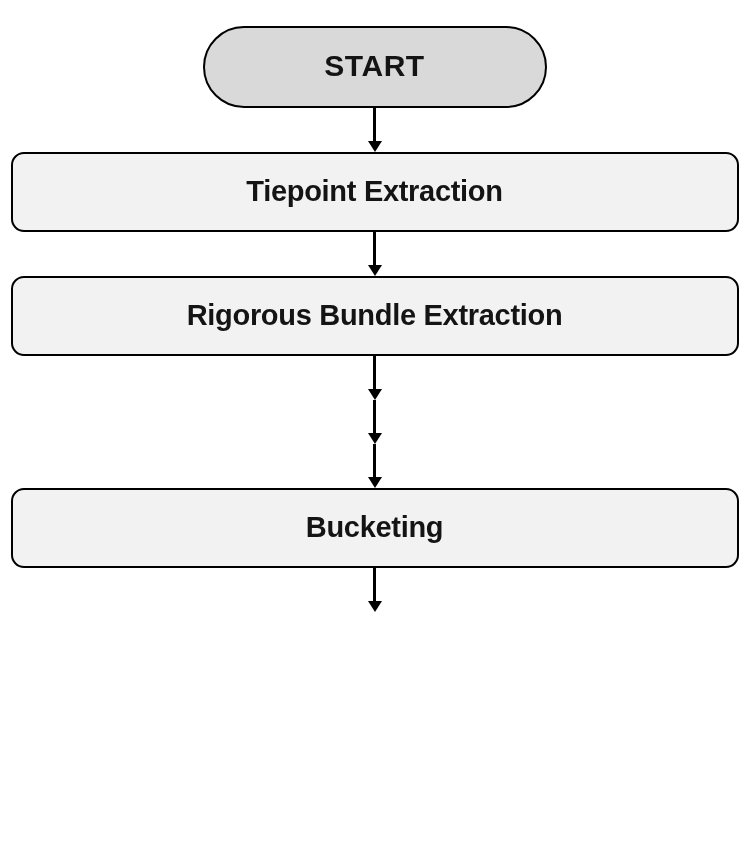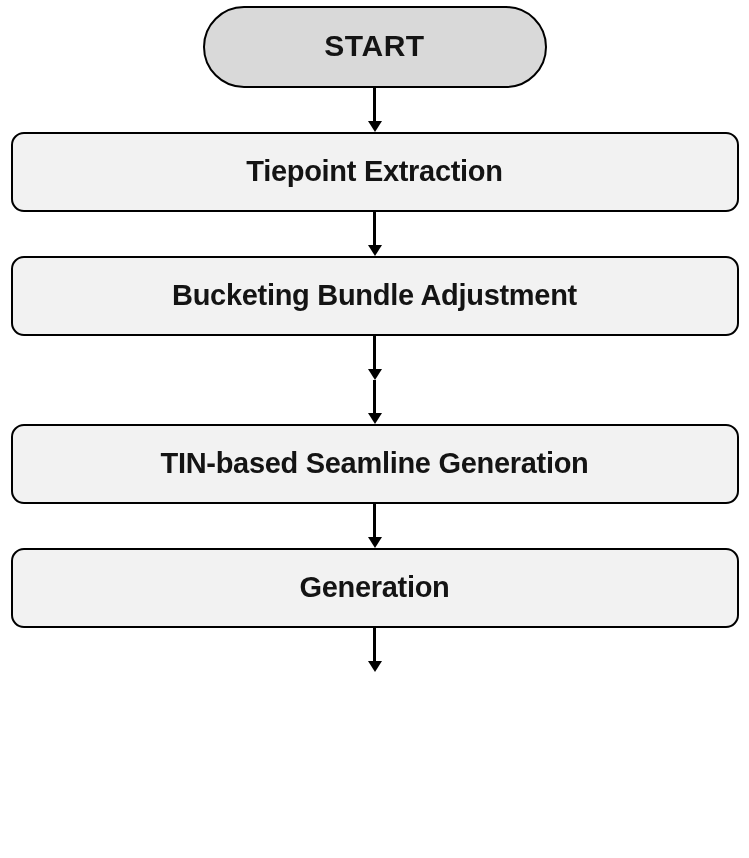--- a/index.html
+++ b/index.html
@@ -9,21 +9,21 @@
     font-family: "Liberation Sans", sans-serif;
   }
   .canvas {
     width: 749px;
     height: 858px;
     background: #ffffff;
     display: flex;
     flex-direction: column;
     align-items: center;
     box-sizing: border-box;
-    padding-top: 6px;
+    padding-top: 26px;
     overflow: hidden;
   }
   .node {
     display: flex;
     align-items: center;
     justify-content: center;
     box-sizing: border-box;
     flex: 0 0 auto;
   }
   .node .label {
@@ -91,45 +91,42 @@
   <div class="node rect">
     <span class="label">Tiepoint Extraction</span>
   </div>
 
   <div class="arrow">
     <div class="arrow-shaft"></div>
     <div class="arrow-head"></div>
   </div>
 
   <div class="node rect">
-    <span class="label">Bucketing Bundle Adjustment</span>
+    <span class="label">Rigorous Bundle Extraction</span>
   </div>
 
   <div class="arrow">
     <div class="arrow-shaft"></div>
     <div class="arrow-head"></div>
   </div>
 
 
   <div class="arrow">
     <div class="arrow-shaft"></div>
     <div class="arrow-head"></div>
   </div>
 
-  <div class="node rect">
-    <span class="label">TIN-based Seamline Generation</span>
-  </div>
 
   <div class="arrow">
     <div class="arrow-shaft"></div>
     <div class="arrow-head"></div>
   </div>
 
   <div class="node rect">
-    <span class="label">Generation</span>
+    <span class="label">Bucketing</span>
   </div>
 
   <div class="arrow">
     <div class="arrow-shaft"></div>
     <div class="arrow-head"></div>
   </div>
 
 
 </div>
 

